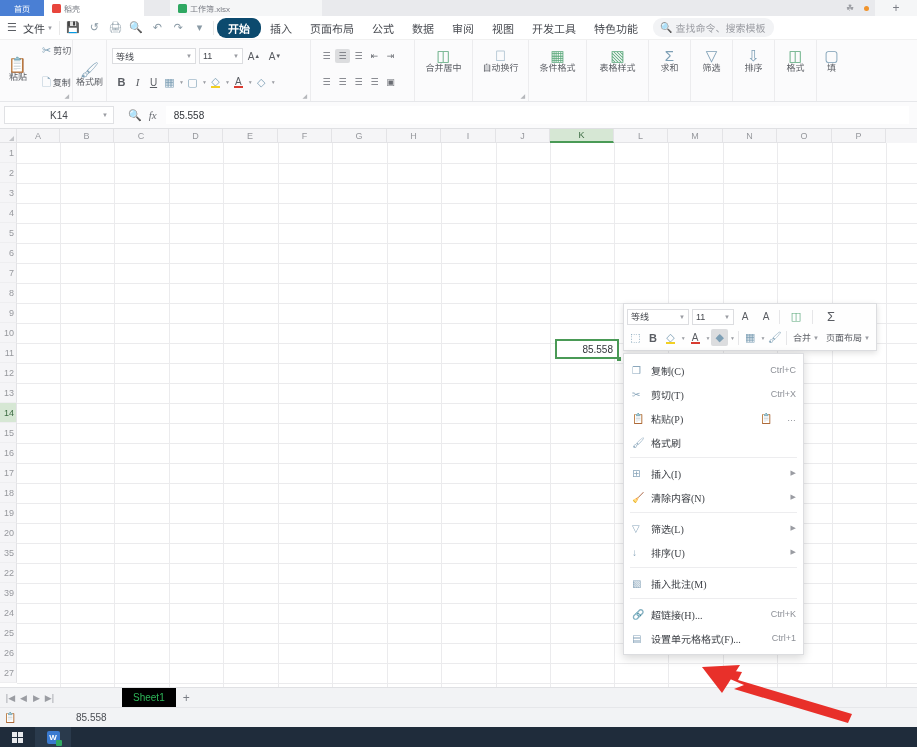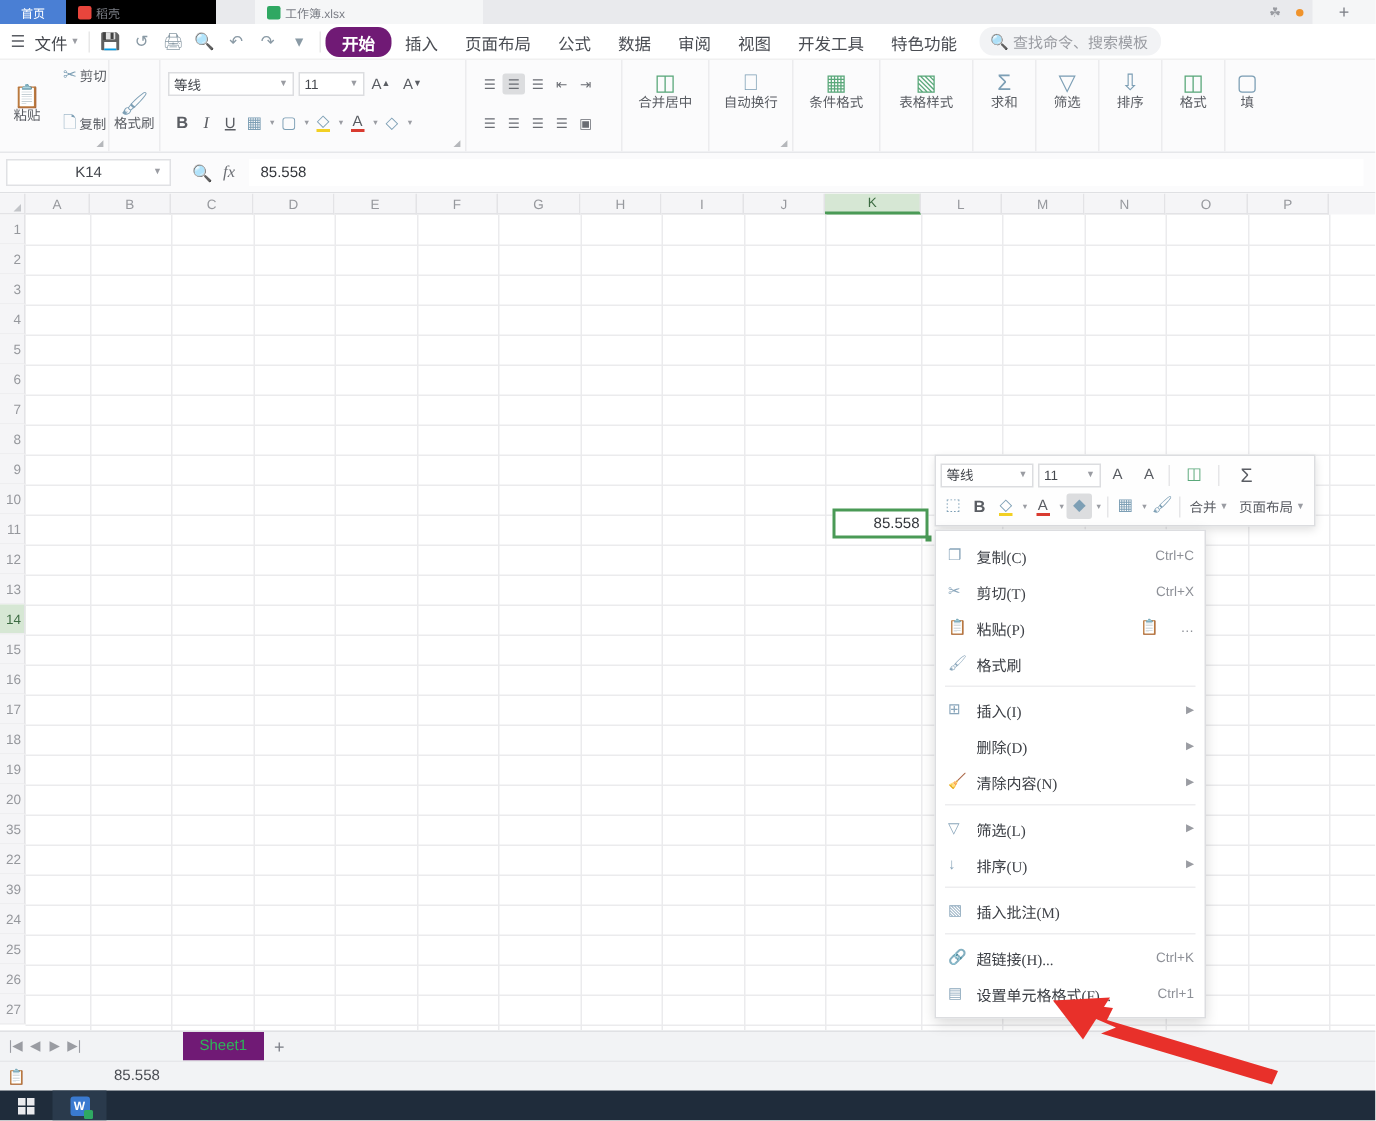--- a/index.html
+++ b/index.html
@@ -15,21 +15,21 @@
   .tabbar {
     position: absolute; top: 0; left: 0; width: 917px; height: 16px;
     background: #e9eaed; display: flex; align-items: stretch;
   }
   .tab {
     display: flex; align-items: center; gap: 3px;
     padding: 0 8px; font-size: 8px; color: #7a7d85;
     position: relative; min-width: 0;
   }
   .tab-home { background: #4a7fd4; color: #ffffff; width: 44px; justify-content: center; }
-  .tab-docer { background: #000000; width: 100px; }
+  .tab-docer { background: #ffffff; width: 100px; }
   .tab-file { background: #f5f6f7; width: 152px; margin-left: 26px; }
   .tab-ico { width: 9px; height: 9px; border-radius: 1.5px; display: inline-block; flex: 0 0 auto; }
   .tab-ico.docer { background: #e8453c; }
   .tab-ico.xlsx { background: #2fa862; }
   .tab-lbl { white-space: nowrap; overflow: hidden; }
   .tabbar-right { margin-left: auto; display: flex; align-items: center; gap: 10px; padding-right: 6px; }
   .tb-ic { font-size: 9px; color: #9a9ca2; }
   .tb-dot { width: 5px; height: 5px; border-radius: 50%; background: #f0932b; }
   .tab-plus { width: 42px; display: flex; align-items: center; justify-content: center;
     background: #f5f6f7; font-size: 12px; color: #7a7d85; }
@@ -40,21 +40,21 @@
     background: #ffffff; display: flex; align-items: center; gap: 0;
     padding-left: 4px; border-bottom: 1px solid #f0f0f0;
   }
   .hamb { width: 16px; text-align: center; font-size: 11px; color: #5a5d63; }
   .mfile { font-size: 11px; color: #44474d; padding: 0 3px; display: flex; align-items: center; gap: 2px; }
   .caret { font-size: 6px; color: #9a9ca2; }
   .qico { width: 21px; text-align: center; font-size: 11px; color: #8a9aa5; }
   .mbsep { width: 1px; height: 14px; background: #e8e8e8; margin: 0 3px; }
   .mitem { font-size: 11px; color: #4a4d53; padding: 2px 9px; white-space: nowrap; }
   .mitem.active {
-    background: #701a75; color: #ffffff; border-radius: 9px;
+    background: #0c4a6e; color: #ffffff; border-radius: 9px;
     padding: 2px 11px; font-weight: bold;
   }
   .searchbox {
     margin-left: 6px; display: flex; align-items: center; gap: 3px;
     background: #f2f3f5; border-radius: 9px; padding: 2px 9px 2px 7px;
     font-size: 10px; color: #9a9ca2; white-space: nowrap;
   }
 
   
   .ribbon {
@@ -199,21 +199,21 @@
 
   
   .sheetbar {
     position: absolute; top: 687px; left: 0; width: 917px; height: 20px;
     background: #f2f3f5; border-top: 1px solid #e0e1e4;
     display: flex; align-items: center; padding-left: 4px;
   }
   .sb-nav { font-size: 9px; color: #9a9ca2; width: 13px; text-align: center; }
   .sheettab {
     height: 20px; padding: 0 11px; display: flex; align-items: center;
-    font-size: 10px; color: #2eb558; background: #701a75; margin-left: 66px;
+    font-size: 10px; color: #2eb558; background: #000000; margin-left: 66px;
   }
   .sheetadd { font-size: 12px; color: #7a7d85; padding: 0 7px; }
   .statusbar {
     position: absolute; top: 707px; left: 0; width: 917px; height: 20px;
     background: #f2f3f5; border-top: 1px solid #e6e7ea;
     display: flex; align-items: center;
   }
   .st-ic { width: 22px; text-align: center; font-size: 10px; color: #8a8d93; }
   .st-val { font-size: 10px; color: #4a4d53; margin-left: 54px; }
 
@@ -709,25 +709,20 @@
         <span class="ctxicon">🖌</span>
         <span class="ctxlabel">格式刷</span>
       </div>
       <div class="ctxsep"></div>
       <div class="ctxitem">
         <span class="ctxicon">⊞</span>
         <span class="ctxlabel">插入(I)</span>
         <span class="ctxarrow">▶</span>
       </div>
       <div class="ctxitem">
-        <span class="ctxicon"></span>
-        <span class="ctxlabel">删除(D)</span>
-        <span class="ctxarrow">▶</span>
-      </div>
-      <div class="ctxitem">
         <span class="ctxicon">🧹</span>
         <span class="ctxlabel">清除内容(N)</span>
         <span class="ctxarrow">▶</span>
       </div>
       <div class="ctxsep"></div>
       <div class="ctxitem">
         <span class="ctxicon">▽</span>
         <span class="ctxlabel">筛选(L)</span>
         <span class="ctxarrow">▶</span>
       </div>

